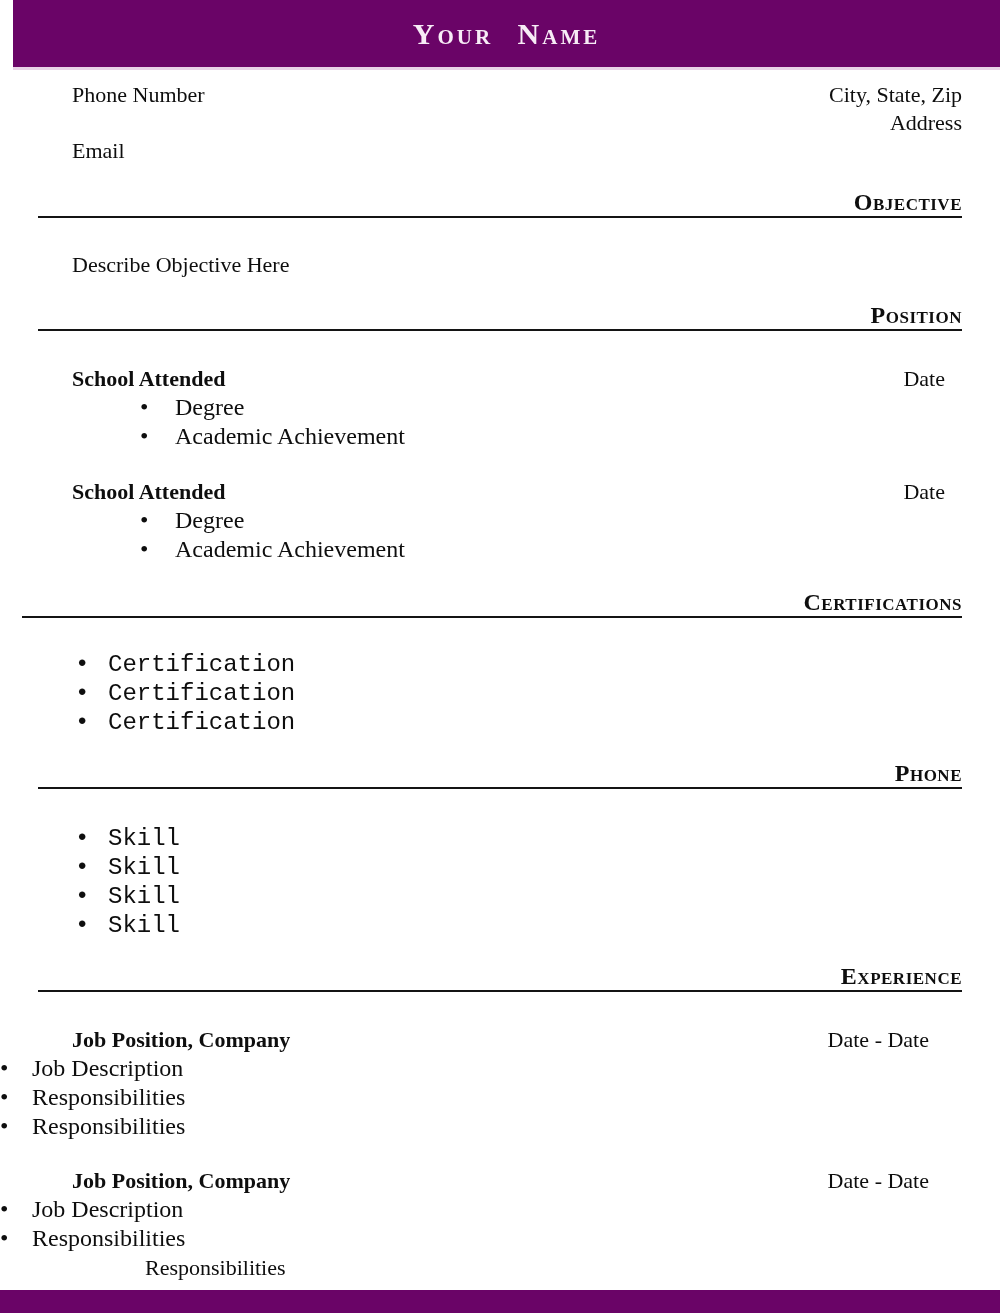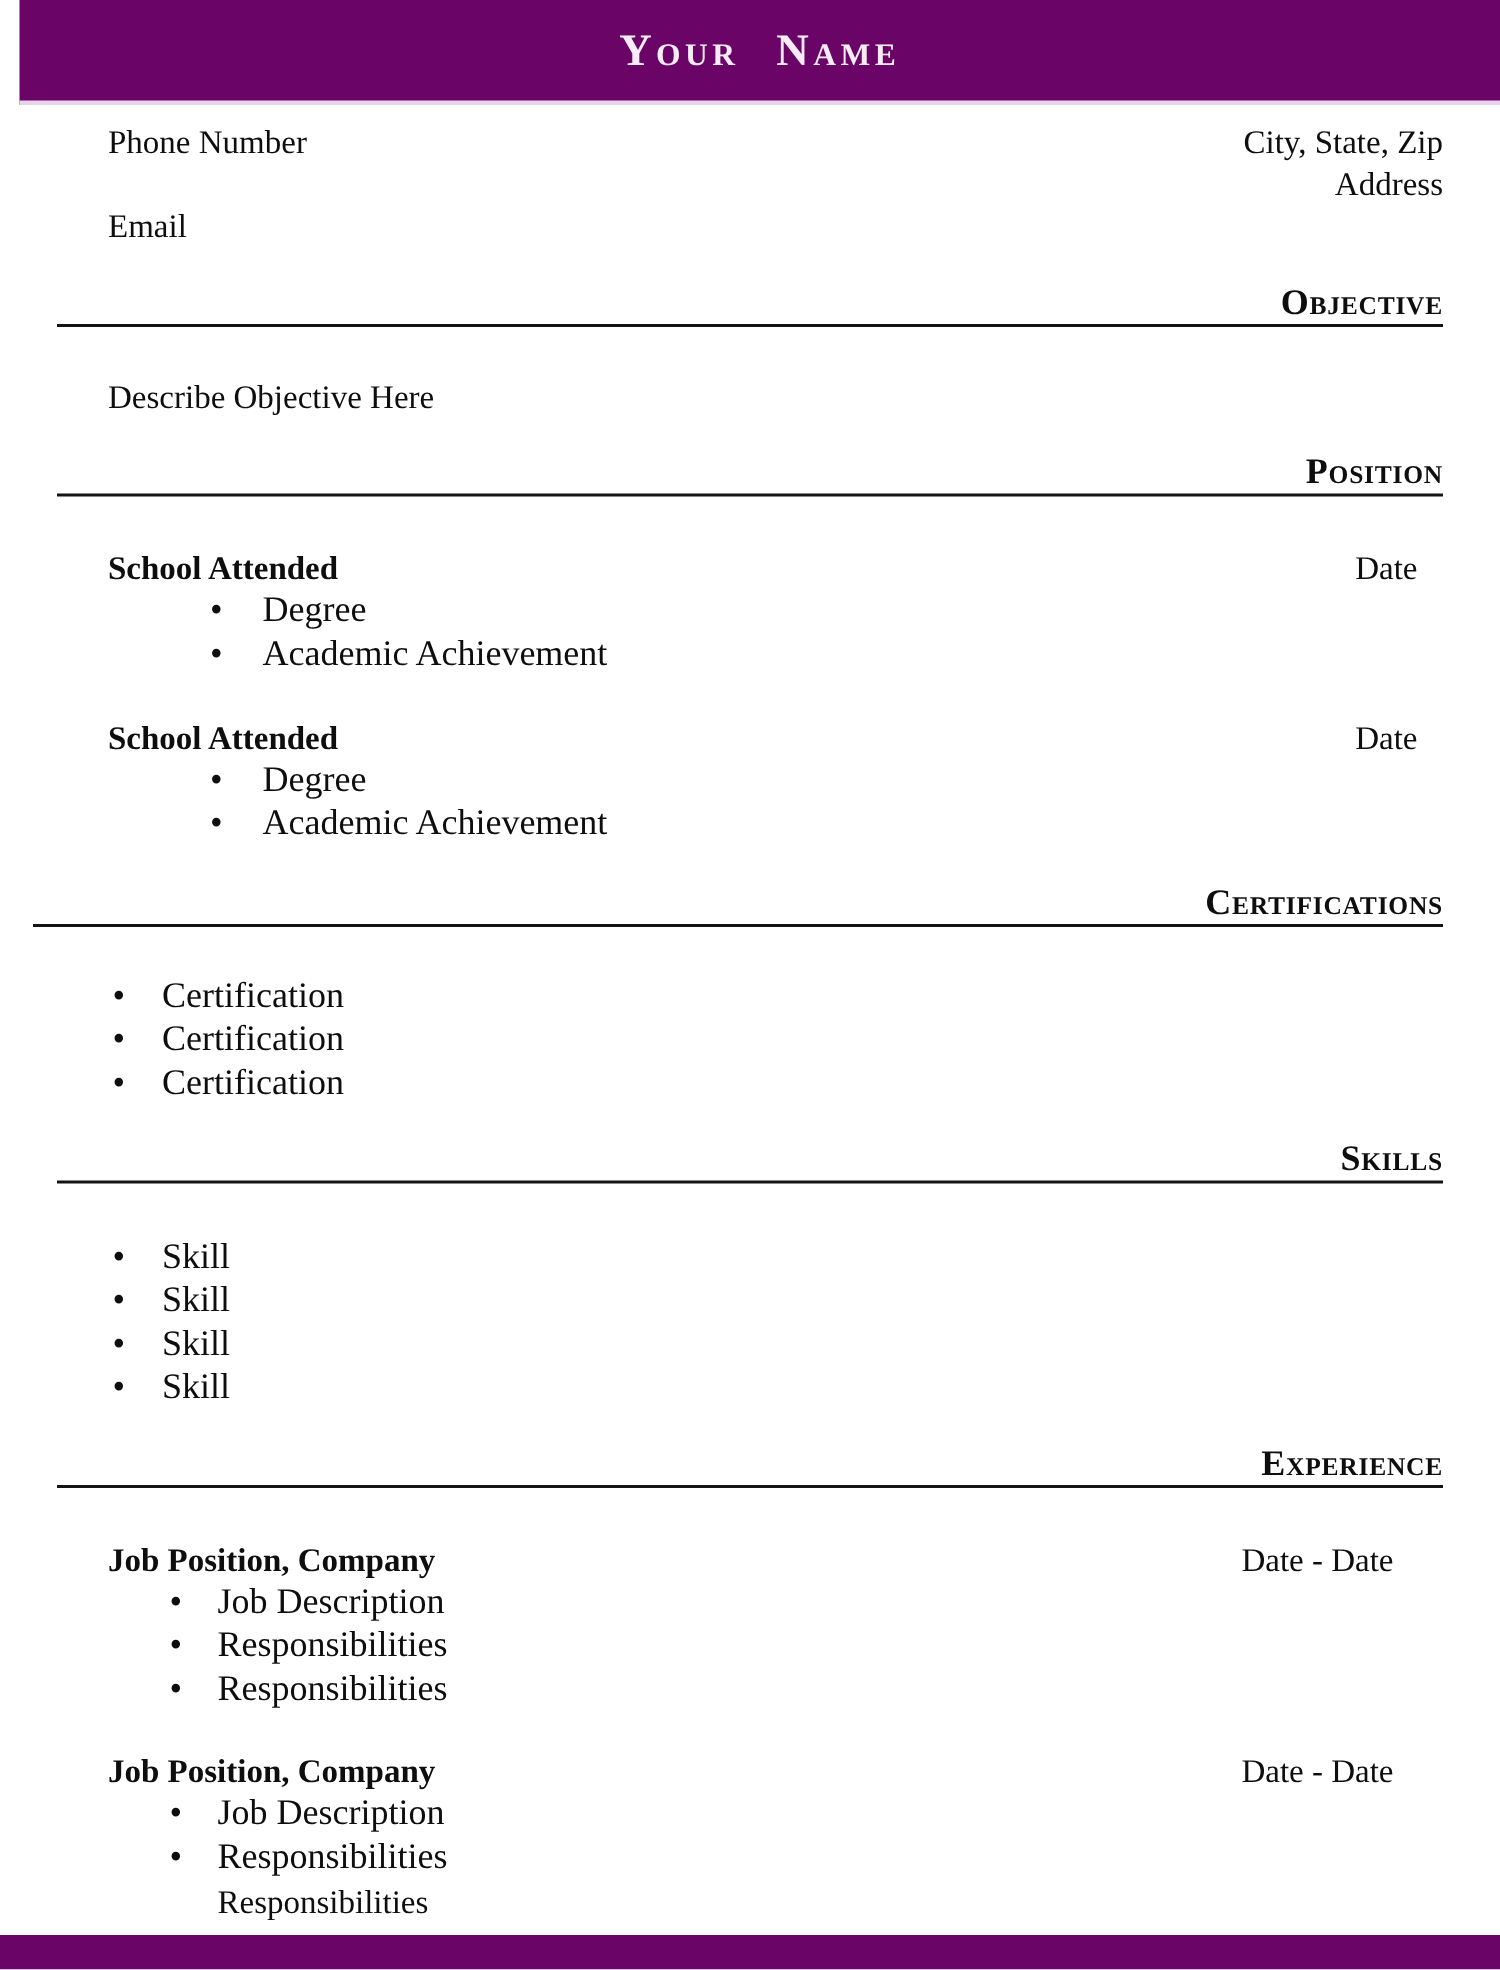--- a/index.html
+++ b/index.html
@@ -84,26 +84,26 @@
     list-style: none;
     font-size: 24px;
     line-height: 29px;
   }
   ul.blist li { display: block; }
   .blt { display: inline-block; }
   
   ul.edu li { padding-left: 140px; }
   ul.edu .blt { width: 35px; }
   
-  ul.mid { margin-top: 32px; }
+  ul.mid { margin-top: 32px; font-family: Liberation Mono, monospace; }
   ul.mid.mt35 { margin-top: 35px; }
   ul.mid li { padding-left: 75px; }
   ul.mid .blt { width: 33px; }
   
-  ul.exp li { padding-left: 113px; }
+  ul.exp li { }
   ul.exp .blt { width: 32px; }
   .plain-line { padding-left: 145px; font-size: 22px; line-height: 29px; }
   
   .bottombar {
     position: absolute;
     left: 0; right: 0; bottom: 0;
     height: 23px;
     background: var(--accent);
   }
 </style>
@@ -160,21 +160,21 @@
   <section>
     <h2 class="sec mt26">Certifications</h2>
     <ul class="blist mid">
       <li><span class="blt">•</span><span>Certification</span></li>
       <li><span class="blt">•</span><span>Certification</span></li>
       <li><span class="blt">•</span><span>Certification</span></li>
     </ul>
   </section>
 
   <section>
-    <h2 class="sec">Skills</h2>
+    <h2 class="sec">Phone</h2>
     <ul class="blist mid mt35">
       <li><span class="blt">•</span><span>Skill</span></li>
       <li><span class="blt">•</span><span>Skill</span></li>
       <li><span class="blt">•</span><span>Skill</span></li>
       <li><span class="blt">•</span><span>Skill</span></li>
     </ul>
   </section>
 
   <section>
     <h2 class="sec">Experience</h2>

